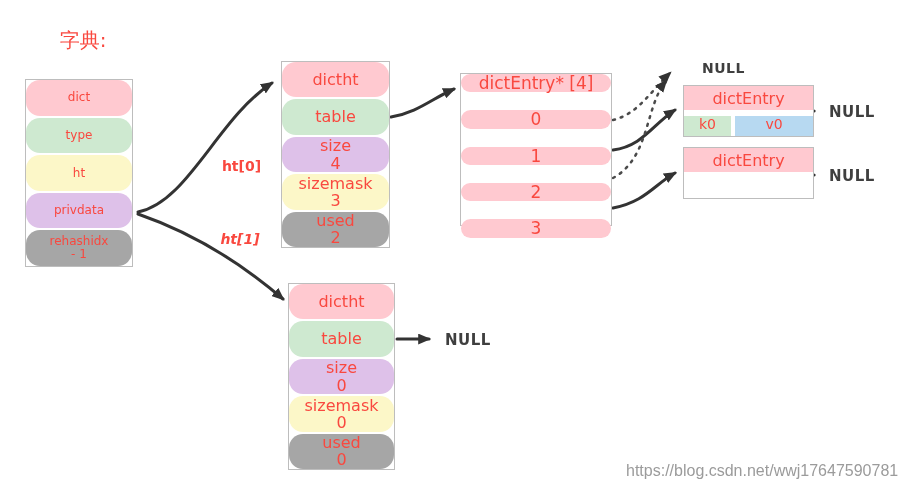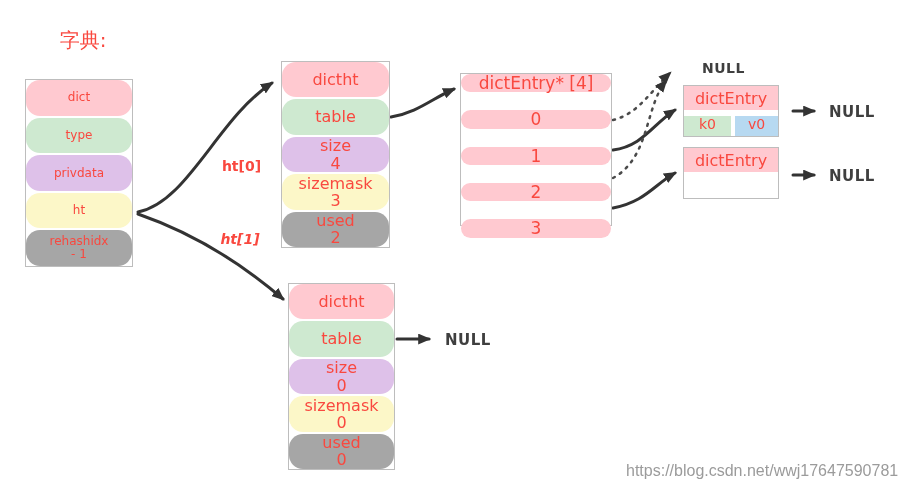--- a/index.html
+++ b/index.html
@@ -35,21 +35,21 @@
   #dict-box{left:25px; top:79px; width:108px; height:188px;}
   #dict-box .row{font-size:12px;}
   #ht0-label{left:209px; top:153px; width:65px; height:26px;}
   #ht1-label{left:208px; top:226px; width:64px; height:25px;font-style:italic;}
   #ht0-box{left:281px; top:61px; width:109px; height:187px;}
   #ht1-box{left:288px; top:283px; width:107px; height:187px;}
   #array-box{left:460px; top:73px; width:152px; height:153px; gap:18px;}
   #array-box .row{background:var(--pink); font-size:17px;}
   #array-box .hdr{font-size:17px;}
   .entry{
-    position:absolute; z-index:2; width:96px; height:52px; box-sizing:border-box;
+    position:absolute; z-index:2; width:131px; height:52px; box-sizing:border-box;
     border:1px solid var(--border); background:#fff; display:flex; flex-direction:column; gap:6px;
   }
   #entry0{left:683px; top:85px;} #entry1{left:683px; top:147px;}
   .entry-hdr{
     height:24px; background:var(--pink); color:var(--red); font-size:16px;
     display:flex; align-items:center; justify-content:center;
   }
   .entry-cells{flex:1; display:flex; gap:4px;}
   .cell{display:flex; justify-content:center; color:var(--red); font-size:14px;}
   .cell-k{width:47px; background:var(--green);}
@@ -95,25 +95,25 @@
     <span>字典:</span>
   </div>
 
   <div class="struct" id="dict-box">
     <div class="row c-pink">
       <span>dict</span>
     </div>
     <div class="row c-green">
       <span>type</span>
     </div>
+    <div class="row c-yellow">
+      <span>ht</span>
+    </div>
     <div class="row c-purple">
       <span>privdata</span>
-    </div>
-    <div class="row c-yellow">
-      <span>ht</span>
     </div>
     <div class="row c-gray">
       <span>rehashidx</span>
       <span>- 1</span>
     </div>
   </div>
 
   <div class="ellipse" id="ht0-label">
     <span class="red-label">ht[0]</span>
   </div>

